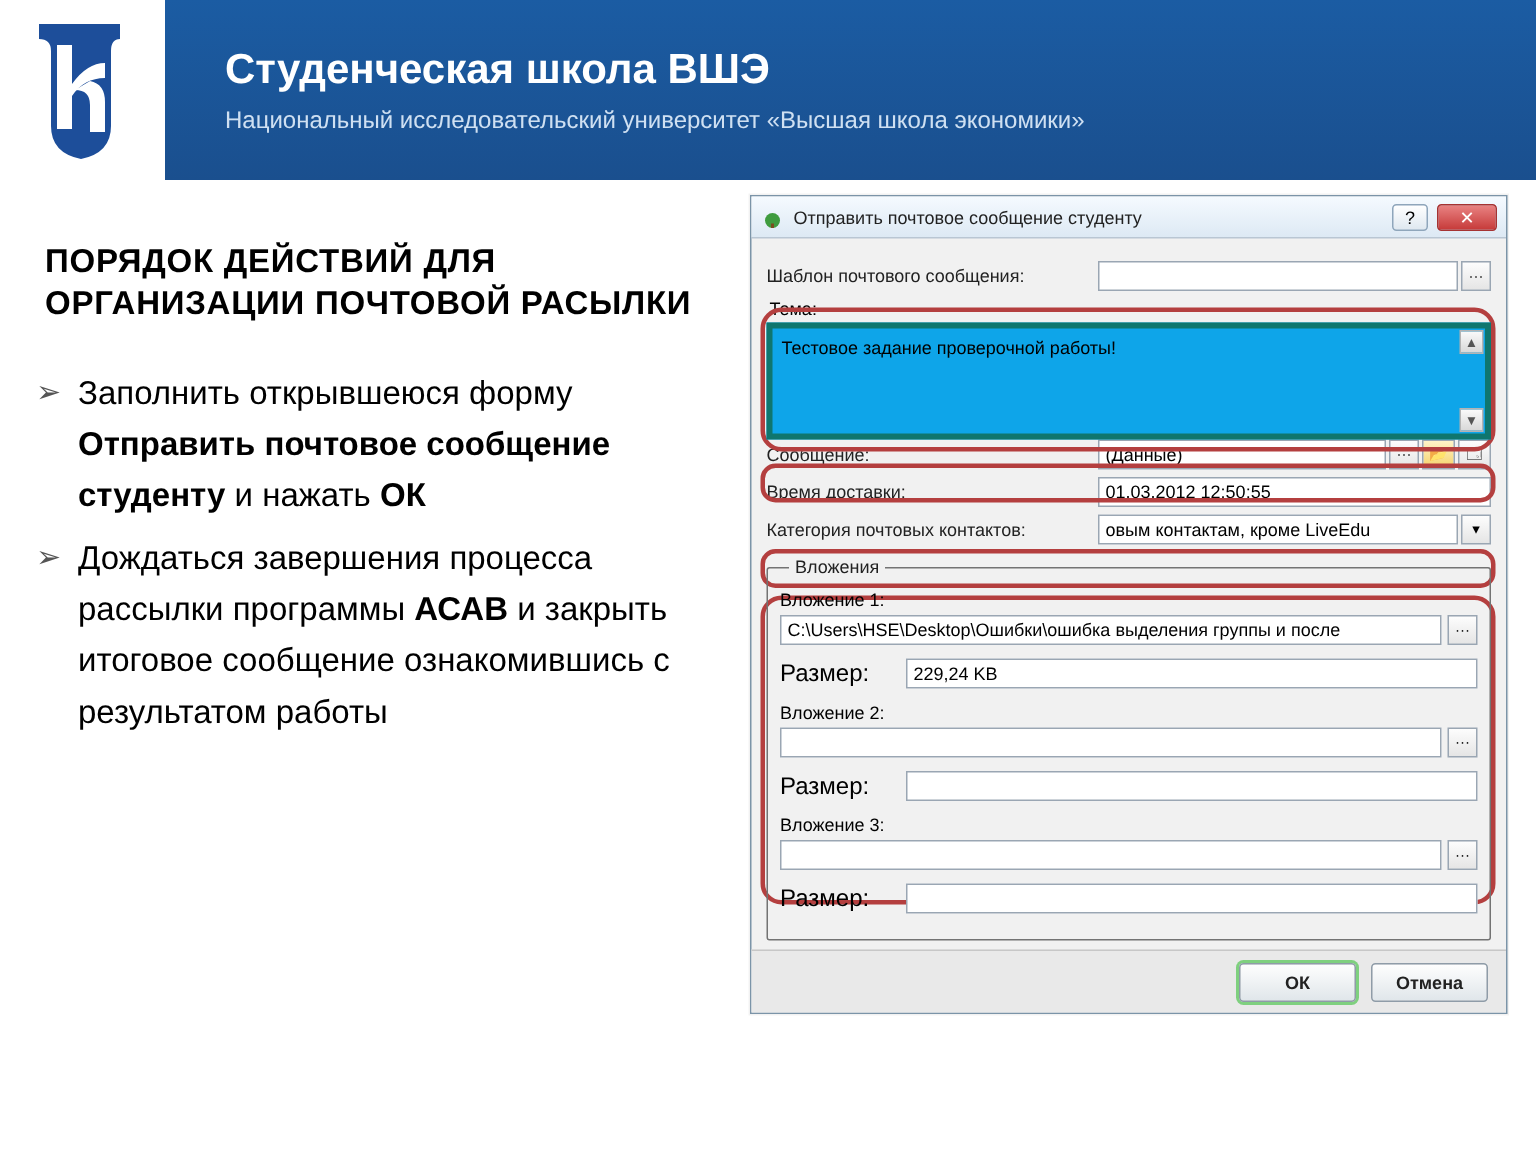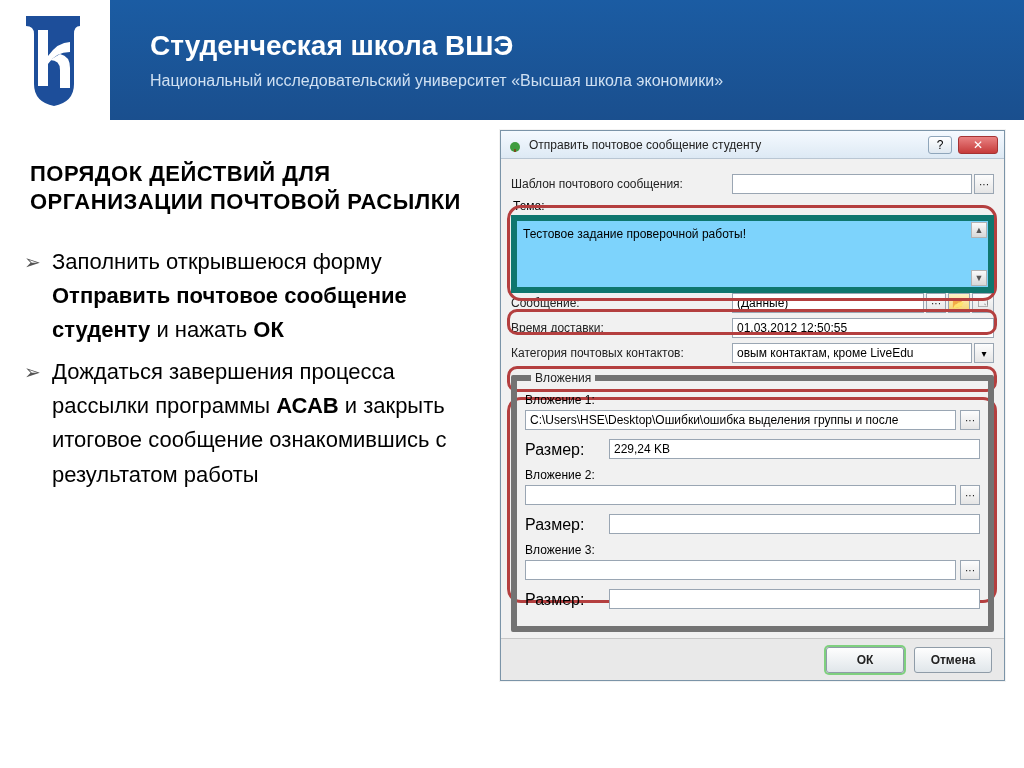--- a/index.html
+++ b/index.html
@@ -31,27 +31,27 @@
   .dlg-title .win-close { background: linear-gradient(#e98282,#c63b3a); border-color:#a53333; color:#fff; min-width:40px;}
   .dlg-body { padding: 10px 10px 6px 10px; position: relative; }
 
   .row { display: flex; align-items: center; margin: 5px 0; gap: 6px; }
   .row label { width: 215px; font-size: 12px; color: #222; }
   .fld { flex: 1; display: flex; align-items: center; gap: 2px; }
   .tin { flex: 1; height: 20px; border: 1px solid #9aa6b3; background: #fff; padding: 2px 4px; font-size: 12px; color:#000000;}
   .el-btn { width: 20px; height: 20px; border: 1px solid #9aa6b3; background: linear-gradient(#fdfdfd,#e5e5e5); display:flex;align-items:center;justify-content:center; font-size:10px; cursor:default;}
   .el-btn.sq { width: 22px; }
 
-  .textarea { width: 100%; border: 6px solid #0f766e; background: #7dd3fc; font-size: 12px; padding: 6px; position: relative; }
+  .textarea { width: 100%; border: 4px solid #0f766e; background: #0ea5e9; font-size: 12px; padding: 6px; position: relative; }
   .scroll-arrow { position: absolute; right: 1px; width: 16px; height: 16px; background: linear-gradient(#fafafa,#d8d8d8); border: 1px solid #b3b3b3; display:flex;align-items:center;justify-content:center; font-size:9px;color:#555;}
   .sa-up { top: 1px; } .sa-down { bottom: 1px; }
 
   .tema-box { min-height: 78px; }
 
-  fieldset { border: 6px solid #737373; border-radius: 2px; padding: 6px 8px 8px 8px; margin-top: 8px; position: relative; }
+  fieldset { border: 1px solid #737373; border-radius: 2px; padding: 6px 8px 8px 8px; margin-top: 8px; position: relative; }
   fieldset legend { font-size: 12px; color:#222; padding: 0 4px; margin-left: 6px;}
   .att-row { display: flex; align-items: flex-end; margin: 3px 0 9px 0; gap: 4px; }
   .att-row label { width: 80px; font-size: 16px; }
   .att-row .tin { height: 20px; }
   .att-label { font-size: 12px; margin: 2px 0 1px 0;}
 
   .ring { border: 3px solid #b43f3f; border-radius: 14px; position: absolute; pointer-events: none; }
   .ring1 { left: 6px; top: 46px; width: 490px; height: 96px; }
   .ring2 { left: 6px; top: 150px; width: 490px; height: 26px; border-radius: 10px;}
   .ring3 { left: 6px; top: 207px; width: 490px; height: 26px; border-radius: 10px;}

